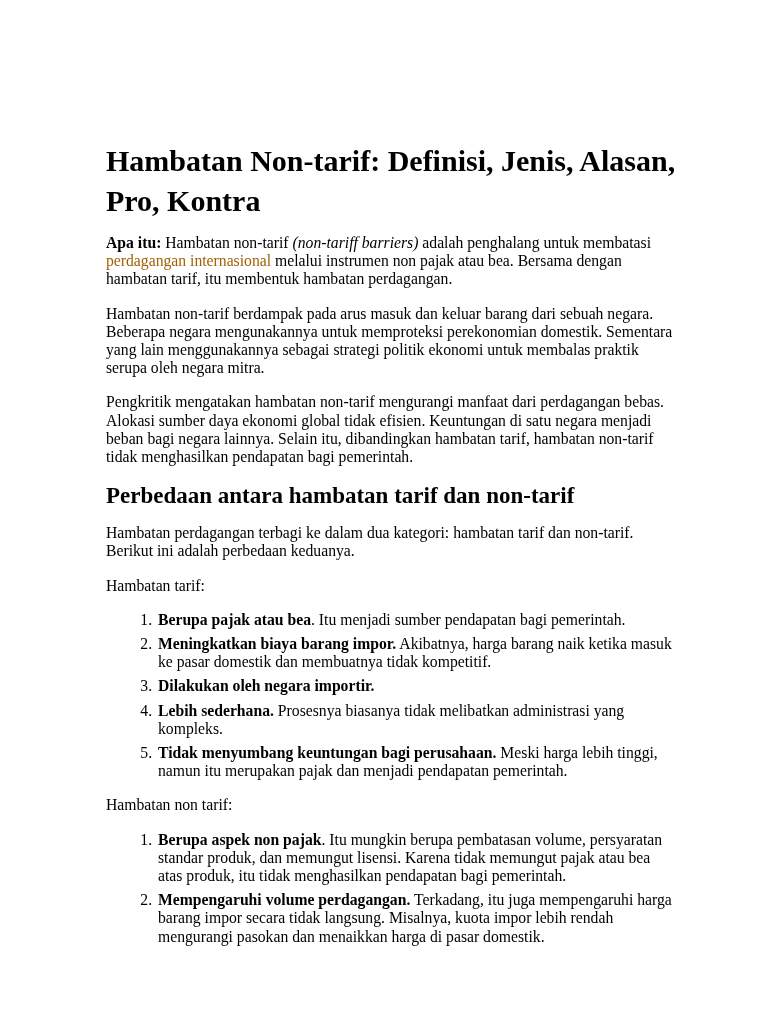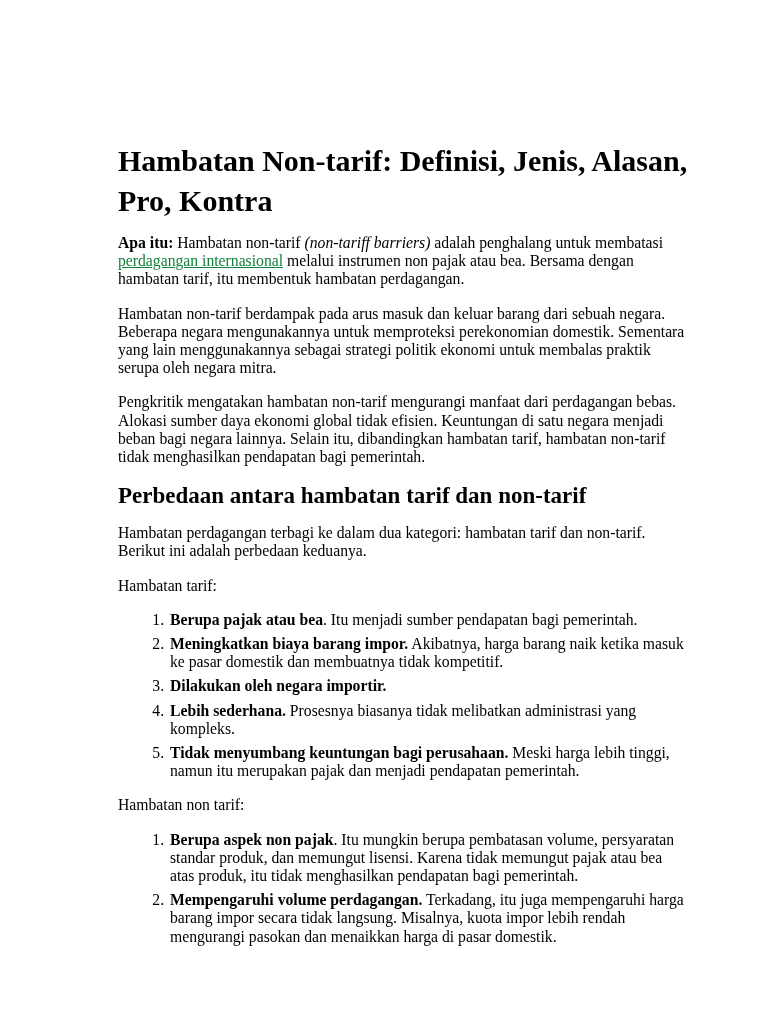--- a/index.html
+++ b/index.html
@@ -10,21 +10,21 @@
     color: #000000;
   }
   .page {
     position: relative;
     width: 768px; height: 1024px;
     background: #ffffff;
     overflow: hidden;
   }
   .content {
     position: absolute;
-    left: 118px; top: 141px;
+    left: 106px; top: 141px;
     width: 572px;
   }
   h1.doc-title {
     font-size: 30px;
     line-height: 40px;
     font-weight: 700;
     margin: 0 0 13px 0;
     white-space: pre-line;
   }
   p.body-text {
@@ -48,22 +48,21 @@
   ol.doc-list {
     font-size: 15.7px;
     line-height: 18.2px;
     margin: 0 0 16px 0;
     padding: 0 0 0 44px;
   }
   ol.doc-list li { margin: 6px; padding: 0 0 0 2px; }
   .b { font-weight: 700; }
   .i { font-style: italic; text-align: center; }
   a.doc-link {
-    color: #15803d;
-    text-decoration: underline;
+    color: #a16207;
     cursor: pointer;
   }
 </style>
 </head>
 <body>
 
 <div class="page">
   <div class="content">
 
     <h1 class="doc-title">Hambatan Non-tarif: Definisi, Jenis, Alasan,

